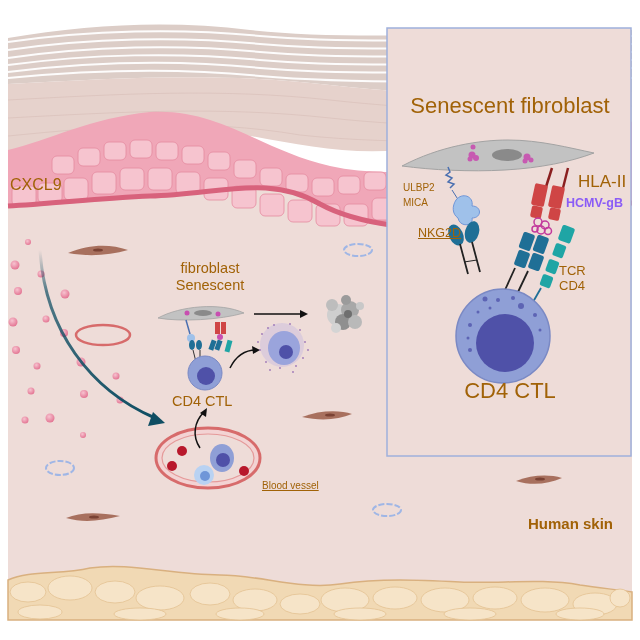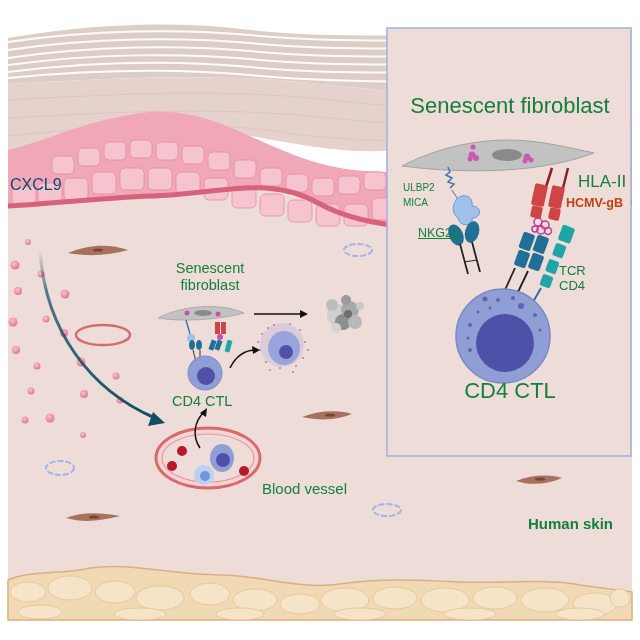--- a/index.html
+++ b/index.html
@@ -1,27 +1,27 @@
 <!DOCTYPE html>
 <html><head>
 <meta charset="utf-8">
 <style>
   html, body { margin: 0; padding: 0; background: #ffffff; }
   body { width: 640px; height: 640px; position: relative; overflow: hidden; font-family: "Liberation Sans", sans-serif; }
   #scene { position: absolute; left: 0; top: 0; width: 640px; height: 640px; }
-  .lbl { position: absolute; color: #15803d; white-space: nowrap; font-family: "Liberation Sans", sans-serif; }
-  .t-cxcl9 { left: 10px; top: 176px; font-size: 16px; color: #0c4a6e; }
+  .lbl { position: absolute; color: #a16207; white-space: nowrap; font-family: "Liberation Sans", sans-serif; }
+  .t-cxcl9 { left: 10px; top: 176px; font-size: 16px; color: #a16207; }
   .t-sen-small { left: 140px; top: 260px; font-size: 14.5px; text-align: center; width: 140px; line-height: 17px; }
   .t-cd4-small { left: 172px; top: 393px; font-size: 14.5px; }
-  .t-blood { left: 262px; top: 480px; font-size: 15px; }
+  .t-blood { left: 262px; top: 480px; font-size: 10px; text-decoration: underline; }
   .t-human { left: 528px; top: 515px; font-size: 15px; font-weight: bold; }
   .t-sen-big { left: 390px; top: 93px; font-size: 22px; width: 240px; text-align: center; }
   .t-ulbp2 { left: 403px; top: 180px; font-size: 10px; line-height: 15px; }
   .t-hla { left: 578px; top: 172px; font-size: 17px; }
-  .t-hcmv { left: 566px; top: 196px; font-size: 12.5px; font-weight: bold; color: #c2410c; }
+  .t-hcmv { left: 566px; top: 196px; font-size: 12.5px; font-weight: bold; color: #8b5cf6; }
   .t-nkg2d { left: 418px; top: 226px; font-size: 12.5px; text-decoration: underline; }
   .t-tcr { left: 559px; top: 263px; font-size: 13px; line-height: 15px; }
   .t-cd4-big { left: 390px; top: 378px; font-size: 22px; width: 240px; text-align: center; }
 </style>
 </head>
 <body>
 
 <svg id="scene" viewBox="0 0 640 640" xmlns="http://www.w3.org/2000/svg">
   <defs>
     <linearGradient id="arrowGrad" x1="0" y1="0" x2="0" y2="1">
@@ -318,22 +318,22 @@
         <circle cx="470" cy="350" r="2"></circle>
         <circle cx="535" cy="315" r="2"></circle>
       <circle cx="540" cy="330" r="1.5"></circle>
         <circle cx="490" cy="308" r="1.5"></circle>
     </g>
   </g>
 </svg>
 
 <div class="lbl t-cxcl9">CXCL9</div>
 <div class="lbl t-sen-small">
+  <div>fibroblast</div>
   <div>Senescent</div>
-  <div>fibroblast</div>
 </div>
 <div class="lbl t-cd4-small">CD4 CTL</div>
 <div class="lbl t-blood">Blood vessel</div>
 <div class="lbl t-human">Human skin</div>
 
 <div class="lbl t-sen-big">Senescent fibroblast</div>
 <div class="lbl t-ulbp2">
   <div>ULBP2</div>
   <div>MICA</div>
 </div>

